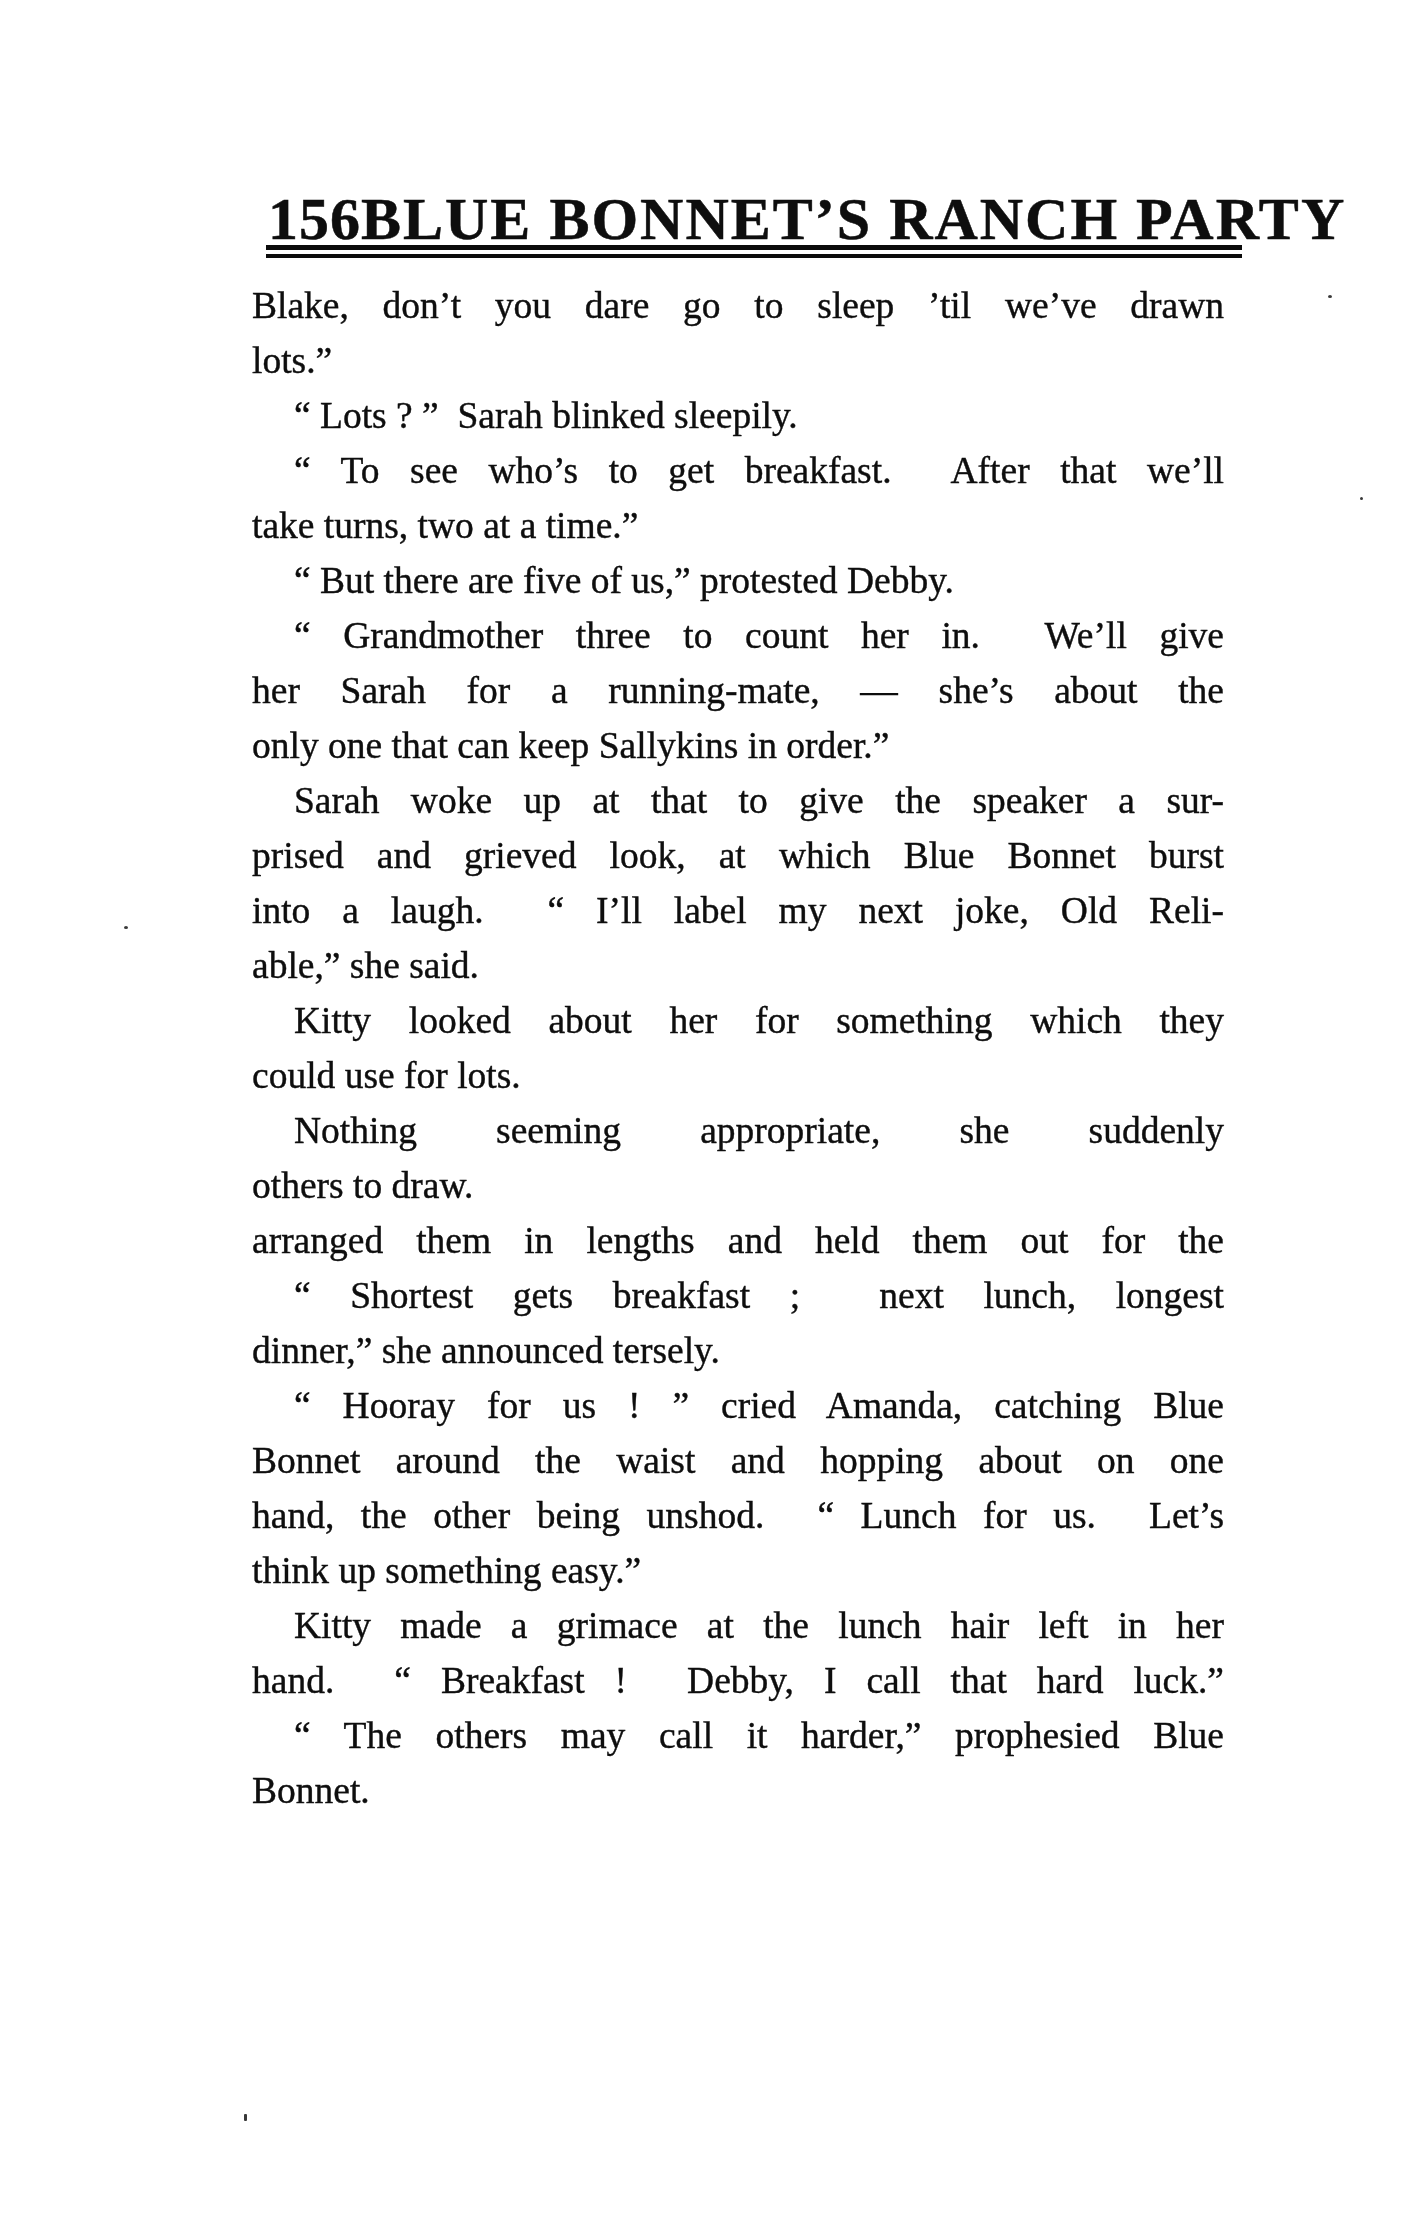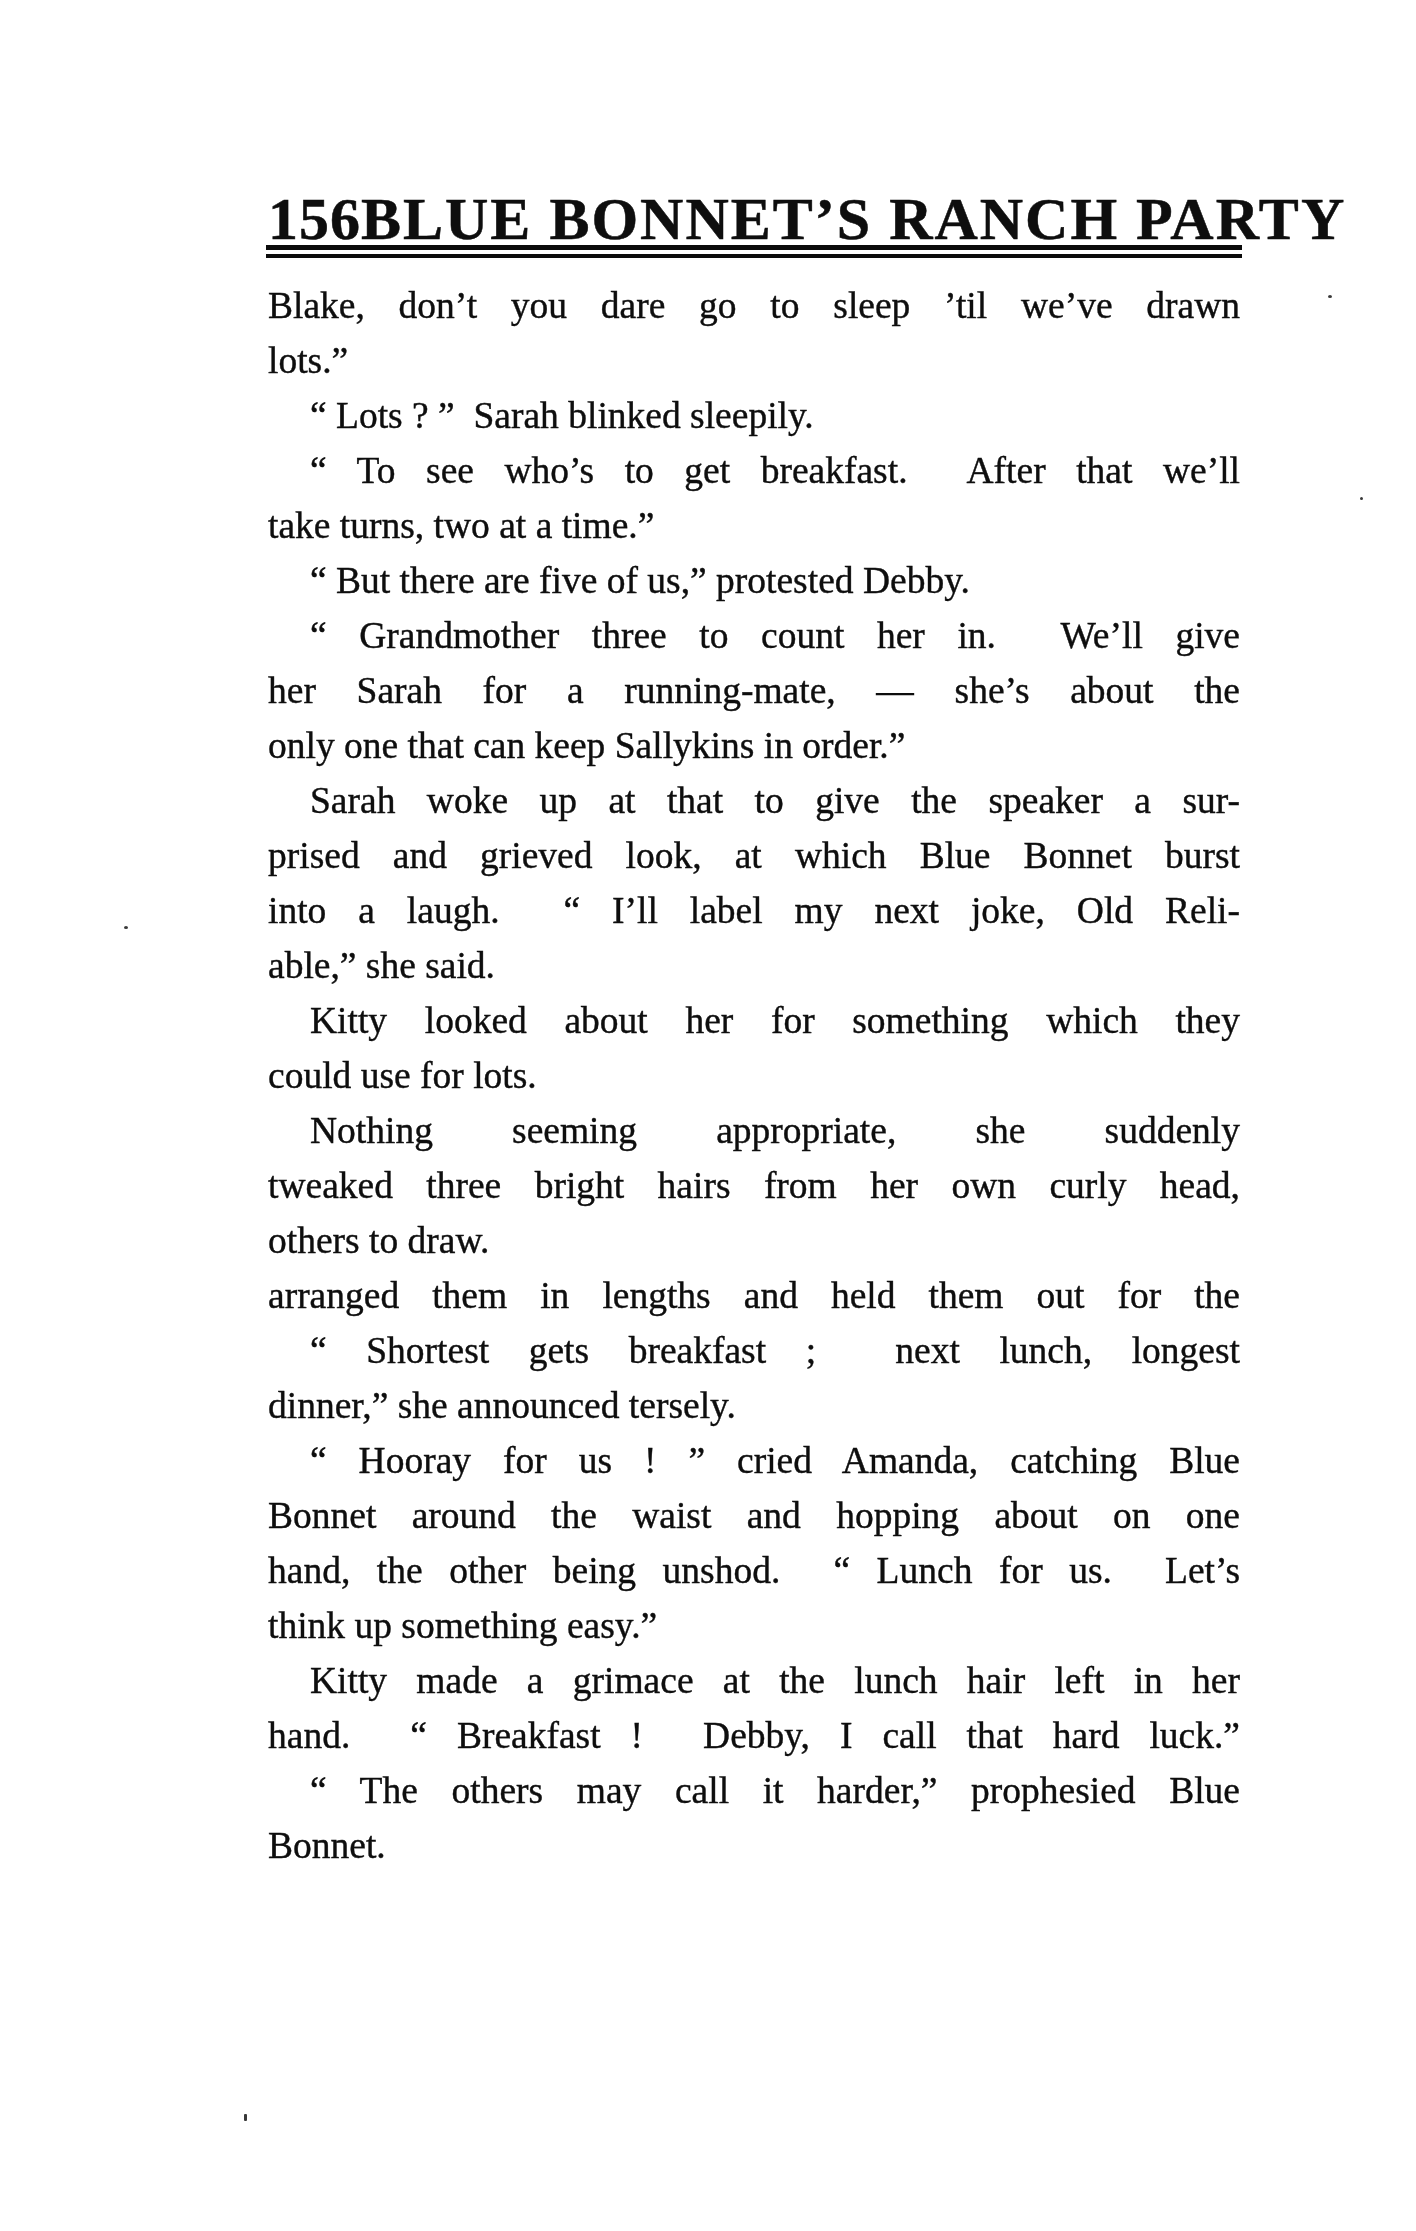--- a/index.html
+++ b/index.html
@@ -23,21 +23,21 @@
   }
   .running-head .pagenum{letter-spacing:1px;}
   .running-head .head-title{letter-spacing:2px;margin-top:24px;}
   
   .rule{position:absolute;left:266px;width:976px;background:#0b0b0b;}
   .rule.top{top:245px;height:5px;}
   .rule.bottom{top:254px;height:4px;}
   
   .body-text{
     position:absolute;
-    left:268px;top:278px;width:972px;
+    left:252px;top:278px;width:972px;
     font-size:37.5px;line-height:55px;
     -webkit-text-stroke:0.4px var(--ink,#0e0e0e);
   }
   .line{height:55px;white-space:pre-wrap;overflow:visible;}
   .line.j{text-align:justify;text-align-last:justify;}
   .line.i{padding-left:42px;}
   
   .speck{position:absolute;background:#161616;border-radius:50%;opacity:.85;}
   .speck.s1{left:1328px;top:295px;width:4px;height:3px;}
   .speck.s2{left:1360px;top:497px;width:3px;height:3px;}
@@ -67,21 +67,20 @@
       <div class="line j i">“ Grandmother three to count her in.  We’ll give</div>
       <div class="line j">her Sarah for a running-mate, — she’s about the</div>
       <div class="line">only one that can keep Sallykins in order.”</div>
       <div class="line j i">Sarah woke up at that to give the speaker a sur-</div>
       <div class="line j">prised and grieved look, at which Blue Bonnet burst</div>
       <div class="line j">into a laugh.  “ I’ll label my next joke, Old Reli-</div>
       <div class="line">able,” she said.</div>
       <div class="line j i">Kitty looked about her for something which they</div>
       <div class="line">could use for lots.</div>
       <div class="line j i">Nothing seeming appropriate, she suddenly</div>
-      <div class="line j">tweaked three bright hairs from her own curly head,</div>
       <div class="line">others to draw.</div>
       <div class="line j">arranged them in lengths and held them out for the</div>
       <div class="line j i">“ Shortest gets breakfast ;  next lunch, longest</div>
       <div class="line">dinner,” she announced tersely.</div>
       <div class="line j i">“ Hooray for us ! ” cried Amanda, catching Blue</div>
       <div class="line j">Bonnet around the waist and hopping about on one</div>
       <div class="line j">hand, the other being unshod.  “ Lunch for us.  Let’s</div>
       <div class="line">think up something easy.”</div>
       <div class="line j i">Kitty made a grimace at the lunch hair left in her</div>
       <div class="line j">hand.  “ Breakfast !  Debby, I call that hard luck.”</div>

